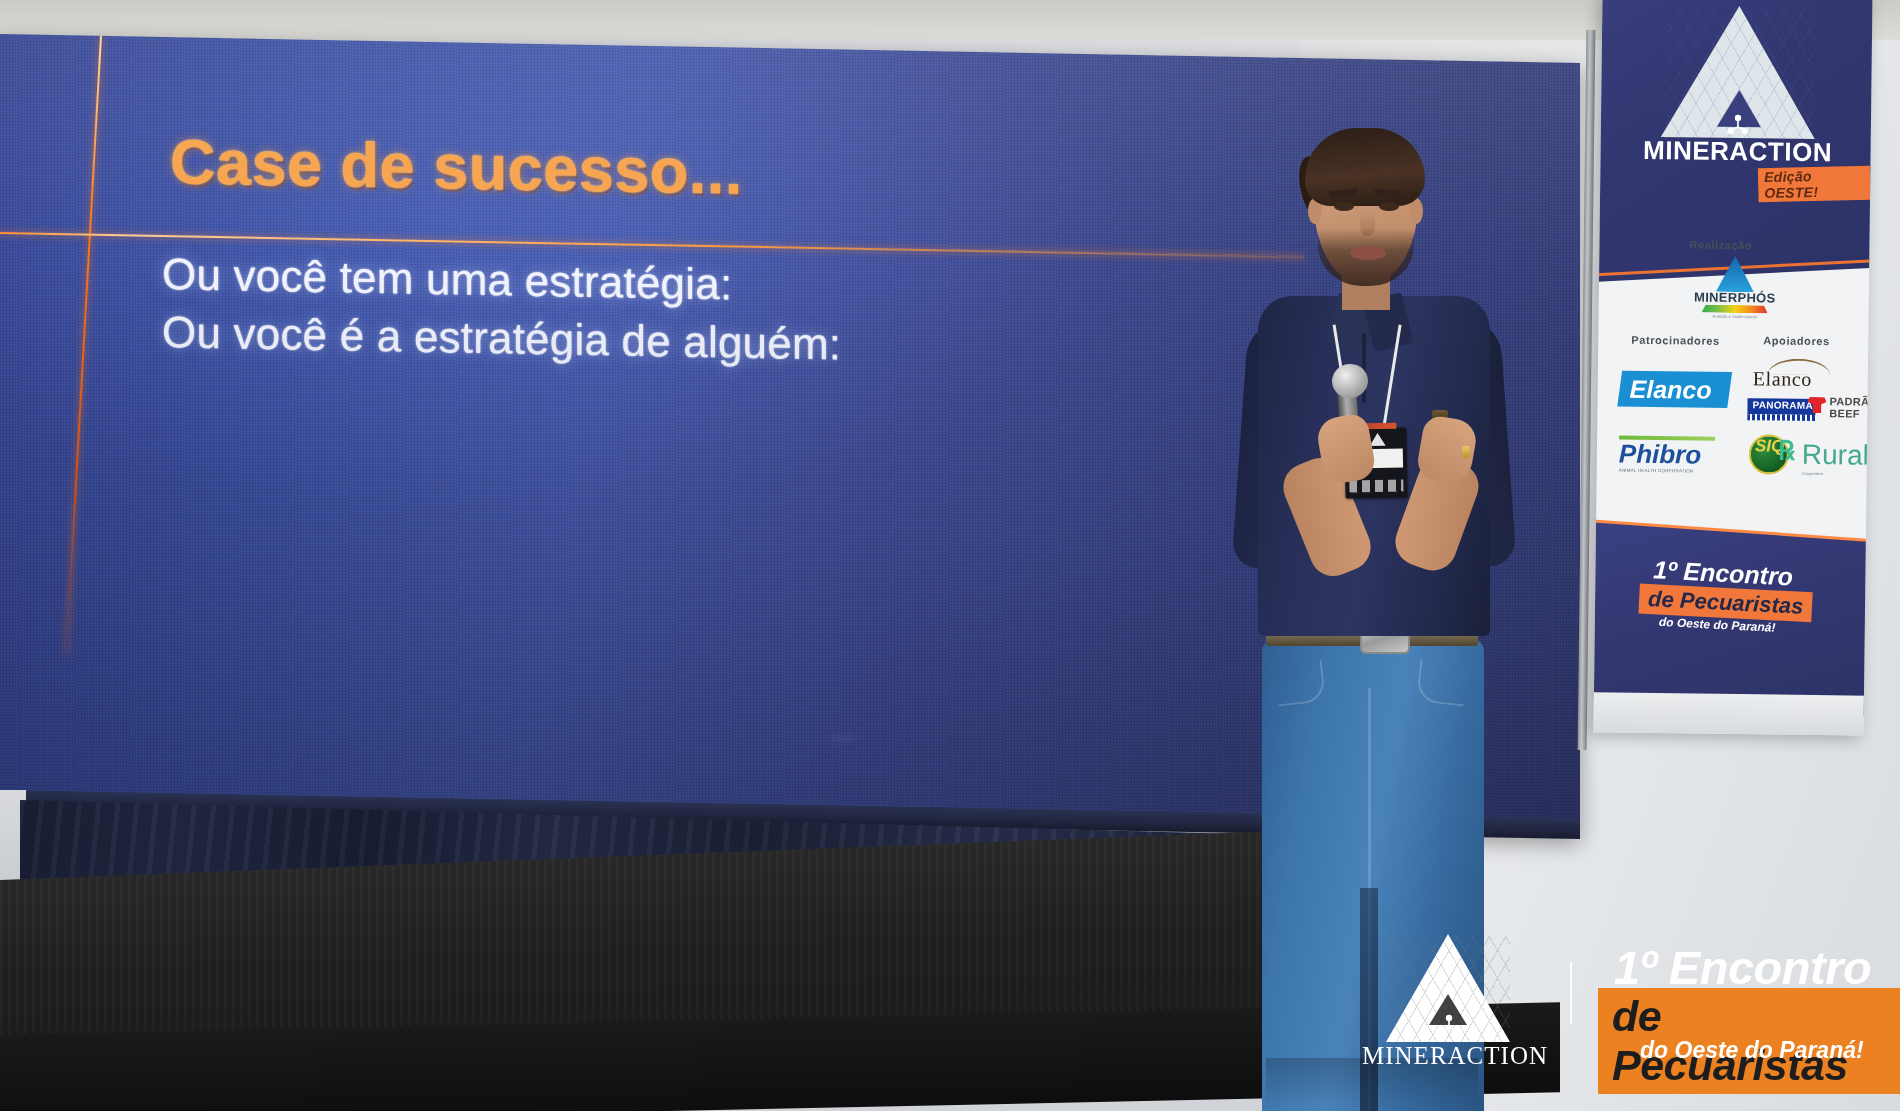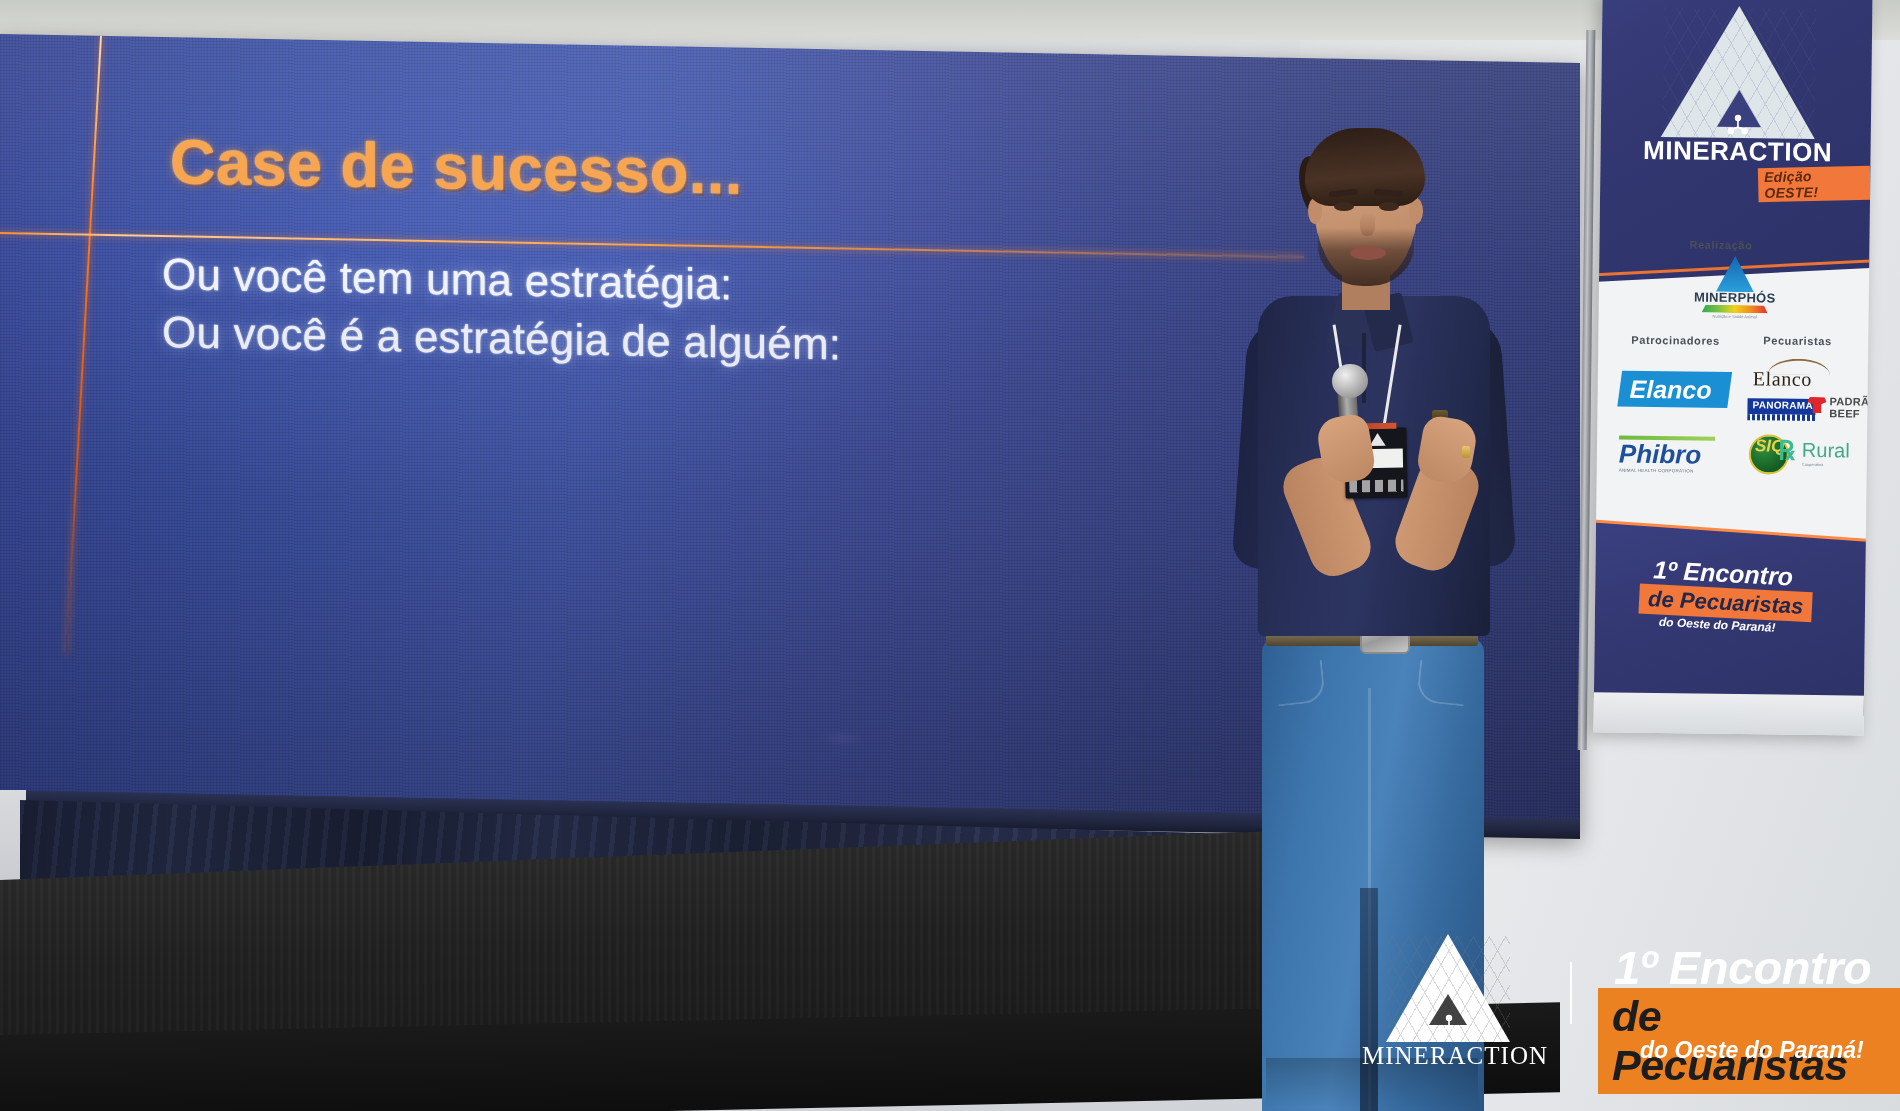--- a/index.html
+++ b/index.html
@@ -161,21 +161,21 @@
   .pad-t1{font-size:11px;font-weight:bold;color:#4a4a4a;letter-spacing:.3px;}
   .pad-t2{font-size:11px;font-weight:bold;color:#4a4a4a;letter-spacing:.3px;}
   .siq{position:absolute;left:152px;top:440px;width:36px;height:36px;border-radius:50%;
         background:radial-gradient(circle at 35% 32%,#2f8f3e,#145d22 70%);
         border:2px solid #d9c23a;}
   .siq span{position:absolute;left:4px;top:0;font-size:17px;font-weight:bold;
         font-style:italic;color:#e8d24a;}
   .rural{position:absolute;left:205px;top:444px;}
   .rural-m{position:absolute;left:-24px;top:0px;width:22px;height:26px;color:#3ebb8e;
         font-size:27px;line-height:24px;font-weight:bold;}
-  .rural-t{font-size:20px;color:#44a98a;font-family:"Liberation Sans",sans-serif;}
+  .rural-t{font-size:28px;color:#44a98a;font-family:"Liberation Sans",sans-serif;}
   .rural-s{font-size:4px;color:#7d8894;}
 
   .ban-bot{position:absolute;left:-24px;top:528px;width:330px;height:175px;
         background:linear-gradient(160deg,#3b4082 0%,#333872 45%,#2c3165 100%);
         transform:rotate(3.3deg);transform-origin:left top;}
   .ban-bot-edge{position:absolute;left:-24px;top:526px;width:330px;height:3px;
         background:#ff8a46;transform:rotate(3.3deg);transform-origin:left top;}
   .bb-enc{position:absolute;left:58px;top:565px;font-size:25px;font-weight:bold;
         font-style:italic;color:#fff;transform:rotate(2.2deg);}
   .bb-pec{position:absolute;left:44px;top:594px;padding:2px 9px;background:#f2773a;
@@ -395,21 +395,21 @@
     <div class="ban-label lbl-patro">Patrocinadores</div>
     <div class="elanco">
       <span>Elanco</span>
     </div>
     <div class="phibro">
       <div class="phibro-bar"></div>
       <div class="phibro-n">Phibro</div>
       <div class="phibro-s">ANIMAL HEALTH CORPORATION</div>
     </div>
 
-    <div class="ban-label lbl-apoia">Pecuaristas</div>
+    <div class="ban-label lbl-apoia">Apoiadores</div>
     <div class="plantar-arc"></div>
     <div class="plantar">Elanco</div>
 
     <div class="panorama">
       <div class="pan-box"></div>
       <div class="pan-t">PANORAMA</div>
       <div class="pan-b"></div>
     </div>
 
     <div class="padrao">

